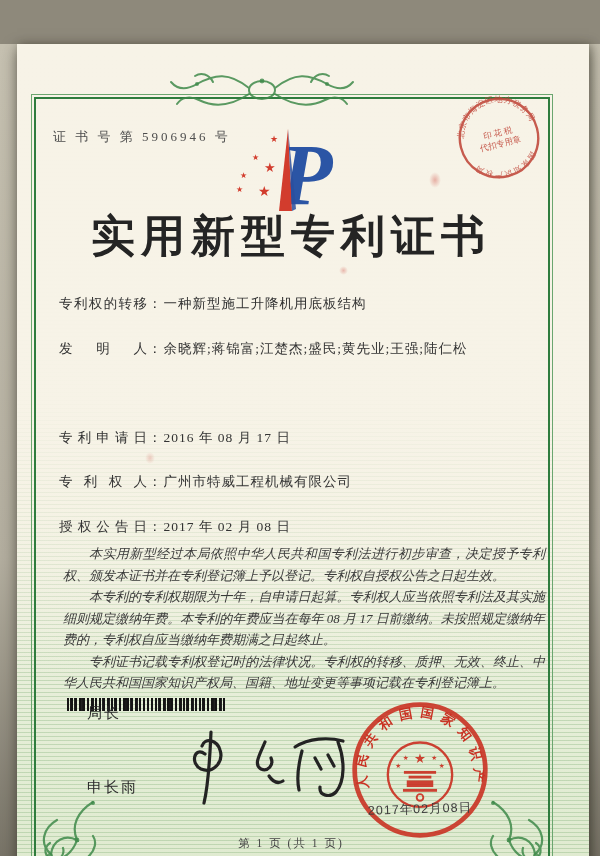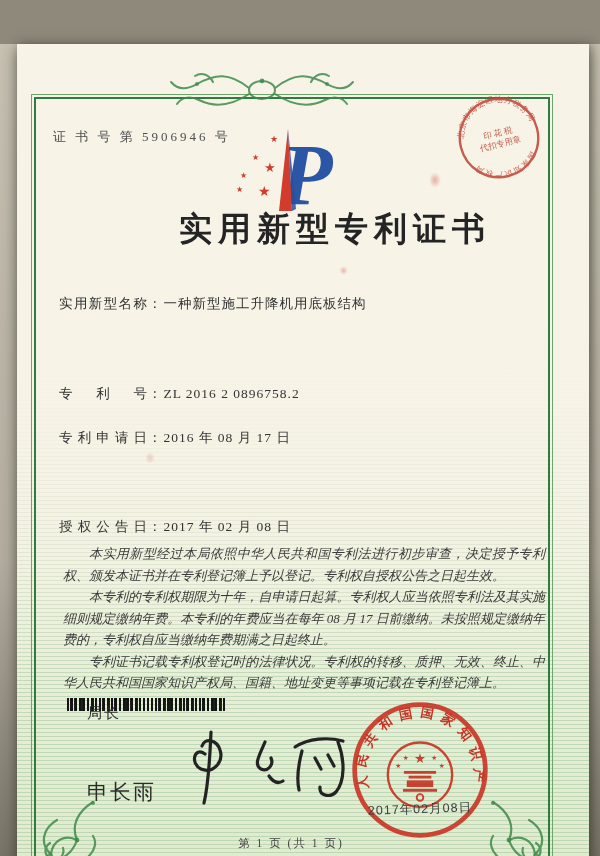--- a/index.html
+++ b/index.html
@@ -19,35 +19,35 @@
          border:1px solid #6ba66f;}
   .frame::before{content:'';position:absolute;inset:2px;border:2px solid #2f7c3e;}
   .ornament-top{position:absolute;left:150px;top:20px;}
   .corner{position:absolute;}
   .corner.bl{left:2px;top:746px;}
   .corner.br{left:458px;top:746px;transform:scaleX(-1);}
   .cert-no{position:absolute;left:36px;top:84px;font-size:13px;letter-spacing:3px;color:#4d4d4d;}
   .tax-stamp{position:absolute;left:438px;top:50px;transform:rotate(-14deg);opacity:.88;}
   .logo{position:absolute;left:215px;top:80px;}
   .title{position:absolute;left:14px;top:163px;width:520px;text-align:center;
-         font-size:33px;font-weight:700;letter-spacing:6px;color:#242424;padding-left:44px;}
+         font-size:44px;font-weight:700;letter-spacing:6px;color:#242424;}
   .frow{position:absolute;left:42px;font-size:13.5px;color:#333;white-space:nowrap;}
   .flabel{display:inline-block;width:88px;text-align:justify;text-align-last:justify;letter-spacing:0;vertical-align:bottom;}
   .fcolon{display:inline-block;margin:0 2px 0 1px;}
   .fvalue{letter-spacing:1px;}
   .paras{position:absolute;left:46px;top:499px;width:482px;font-size:13px;line-height:21.5px;
          color:#3a3a3a;text-align:justify;font-style:italic;}
   .paras p{margin:0;text-indent:2em;}
   .barcode{position:absolute;left:50px;top:654px;width:158px;height:13px;
          background:repeating-linear-gradient(90deg,#141414 0 2px,rgba(0,0,0,0) 2px 4px),
                     repeating-linear-gradient(90deg,#222 0 1px,rgba(0,0,0,0) 1px 7px),
                     repeating-linear-gradient(90deg,rgba(0,0,0,0) 0 3px,#1a1a1a 3px 5px,rgba(0,0,0,0) 5px 11px);}
   .sig-title{position:absolute;left:70px;top:660px;font-size:15px;letter-spacing:2px;color:#2b2b2b;
          font-family:"Liberation Sans","DejaVu Sans",sans-serif;}
-  .sig-name{position:absolute;left:70px;top:734px;font-size:21px;letter-spacing:2px;color:#2b2b2b;
+  .sig-name{position:absolute;left:70px;top:734px;font-size:15px;letter-spacing:2px;color:#2b2b2b;
          font-family:"Liberation Sans","DejaVu Sans",sans-serif;}
   .sig-hand{position:absolute;left:158px;top:680px;}
   .seal{position:absolute;left:332px;top:655px;opacity:.95;}
   .seal-date{position:absolute;left:332px;top:757px;width:142px;text-align:center;
          font-size:12.5px;letter-spacing:1px;color:#3c3c3c;transform:rotate(-2deg);
          font-family:"Liberation Sans","DejaVu Sans",sans-serif;}
   .footer{position:absolute;left:14px;top:792px;width:520px;text-align:center;
          font-size:11.5px;letter-spacing:2px;color:#454545;border-radius:6px;}
   .smudge{position:absolute;border-radius:50%;pointer-events:none;}
   .s1{left:412px;top:128px;width:12px;height:16px;background:radial-gradient(rgba(200,50,40,.35),rgba(200,50,40,0) 70%);}
@@ -138,27 +138,30 @@
         <text x="32" y="48" font-size="13">★</text>
         <text x="8" y="54" font-size="8">★</text>
         <text x="4" y="68" font-size="8">★</text>
         <text x="26" y="72" font-size="14">★</text>
       </g>
     </svg>
 
     <div class="title">实用新型专利证书</div>
 
     <div class="frow" style="top:251px">
-      <span class="flabel">实用新型名称</span><span class="fcolon">：</span><span class="fvalue">一种新型施工升降机用底板结构</span>
-    </div>
-    <div class="frow" style="top:341px">
-      <span class="flabel">专利号</span><span class="fcolon">：</span><span class="fvalue">ZL 2016 2 0896758.2</span>
+      <span class="flabel">专利权的转移</span><span class="fcolon">：</span><span class="fvalue">一种新型施工升降机用底板结构</span>
+    </div>
+    <div class="frow" style="top:296px">
+      <span class="flabel">发明人</span><span class="fcolon">：</span><span class="fvalue">余晓辉;蒋锦富;江楚杰;盛民;黄先业;王强;陆仁松</span>
     </div>
     <div class="frow" style="top:385px">
       <span class="flabel">专利申请日</span><span class="fcolon">：</span><span class="fvalue">2016 年 08 月 17 日</span>
+    </div>
+    <div class="frow" style="top:429px">
+      <span class="flabel">专利权人</span><span class="fcolon">：</span><span class="fvalue">广州市特威工程机械有限公司</span>
     </div>
     <div class="frow" style="top:474px">
       <span class="flabel">授权公告日</span><span class="fcolon">：</span><span class="fvalue">2017 年 02 月 08 日</span>
     </div>
 
     <div class="paras">
       <p>本实用新型经过本局依照中华人民共和国专利法进行初步审查，决定授予专利权、颁发本证书并在专利登记簿上予以登记。专利权自授权公告之日起生效。</p>
       <p>本专利的专利权期限为十年，自申请日起算。专利权人应当依照专利法及其实施细则规定缴纳年费。本专利的年费应当在每年 08 月 17 日前缴纳。未按照规定缴纳年费的，专利权自应当缴纳年费期满之日起终止。</p>
       <p>专利证书记载专利权登记时的法律状况。专利权的转移、质押、无效、终止、中华人民共和国国家知识产权局、国籍、地址变更等事项记载在专利登记簿上。</p>
     </div>

